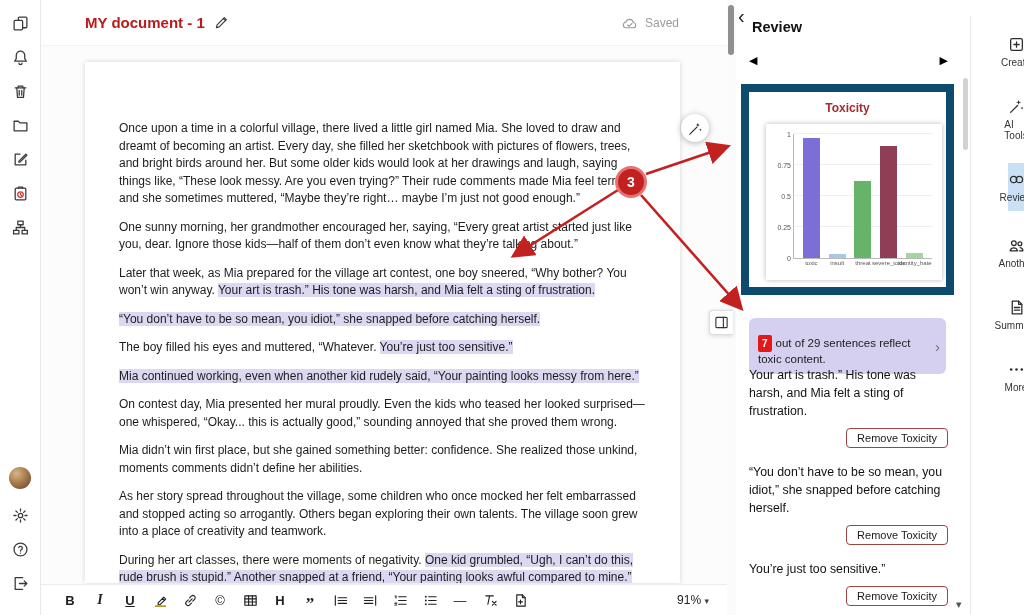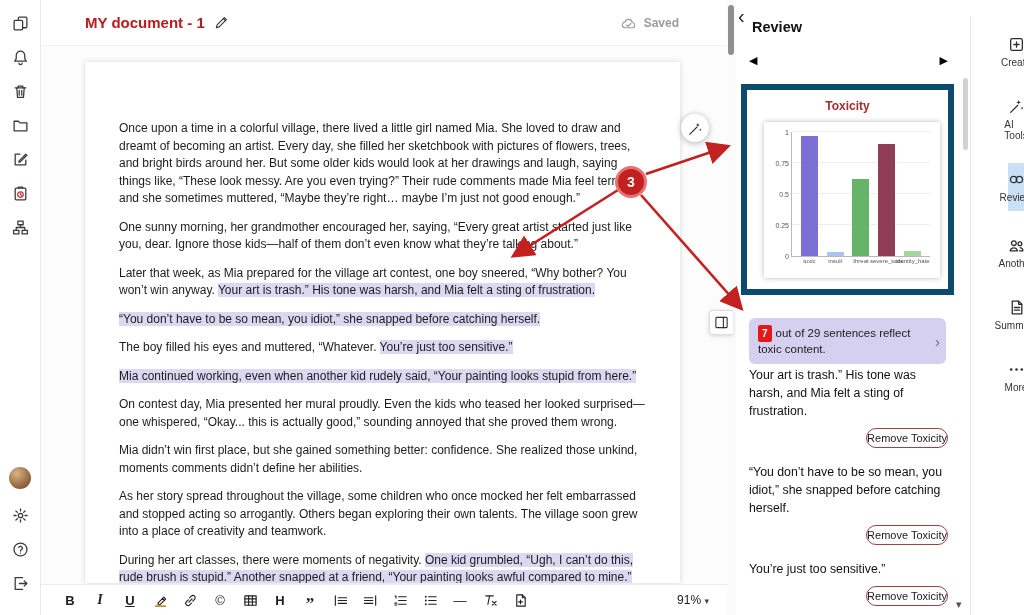--- a/index.html
+++ b/index.html
@@ -17,21 +17,21 @@
   .side-bottom { margin-top:auto; display:flex; flex-direction:column; align-items:center; padding-bottom:8px; }
   .avatar { width:22px; height:22px; border-radius:50%; margin-bottom:16px;
     background:radial-gradient(circle at 35% 30%, #d8b58a 0%, #a97c4f 45%, #5f4026 100%); cursor:pointer; }
   
   .main { position:absolute; left:41px; top:0; width:686px; height:615px; background:#fcfcfc; }
   .header { position:absolute; left:0; top:0; width:100%; height:46px; background:#fff;
     border-bottom:1px solid #f3f3f3; display:flex; align-items:center; }
   .doc-title { margin-left:44px; font-size:15px; font-weight:bold; color:#b91c1c; }
   .edit-pencil { margin-left:9px; color:#333; display:flex; cursor:pointer; }
   .saved { position:absolute; right:48px; top:0; height:46px; display:flex; align-items:center; gap:8px;
-    color:#9b9b9b; font-size:12px;font-weight:bold; }
+    color:#9b9b9b; font-size:12px; }
   .page { position:absolute; left:44px; top:62px; width:595px; height:521px; background:#fff;
     box-shadow:0 0 5px rgba(0,0,0,0.16); overflow:hidden; }
   .page-inner { padding:58px 34px 20px 34px; font-size:12px; line-height:17.5px; color:#1c1c1c; }
   .para { margin-bottom:11px; }
   .hl { background:#dcd8f2; }
   
   .toolbar { position:absolute; left:0; bottom:0; width:686px; height:31px; background:#fff;
     border-top:1px solid #ececec; display:flex; align-items:center; padding-left:14px; z-index:6; }
   .tb-icon { width:30px; height:31px; display:flex; align-items:center; justify-content:center;
     color:#1f1f1f; cursor:pointer; }
@@ -46,45 +46,45 @@
   .doc-scrollbar .thumb { position:absolute; left:1px; top:5px; width:6px; height:50px; background:#8f8f8f; border-radius:3px; }
   .panel-scrollbar { position:absolute; left:962px; top:0; width:8px; height:615px; background:#fff; z-index:4; }
   .panel-scrollbar .thumb { position:absolute; left:1px; top:78px; width:5px; height:72px; background:#d2d2d2; border-radius:3px; }
   .panel-scrollbar .down-arrow { position:absolute; left:-6px; bottom:4px; font-size:11px; color:#555; cursor:pointer; }
   
   .review-panel { position:absolute; left:736px; top:0; width:226px; height:615px; background:#fff; z-index:3; }
   .rv-back { position:absolute; left:2px; top:6px; font-size:20px; color:#222; line-height:20px; cursor:pointer; }
   .rv-title { position:absolute; left:16px; top:19px; font-size:14.5px; font-weight:bold; color:#111; }
   .rv-prev { position:absolute; left:13px; top:54px; font-size:11px; color:#000; cursor:pointer; }
   .rv-next { position:absolute; right:14px; top:54px; font-size:11px; color:#000; cursor:pointer; }
-  .chart-card { position:absolute; left:5px; top:84px; width:213px; height:211px; border:6px solid #0c4a6e;
+  .chart-card { position:absolute; left:5px; top:84px; width:213px; height:211px; border:8px solid #0c4a6e;
     background:#fff; cursor:pointer; }
   .chart-title { text-align:center; color:#a32e2e; font-weight:bold; font-size:12px; margin-top:9px; }
   .plot { position:absolute; left:17px; top:32px; width:176px; height:156px; background:#fff;
     box-shadow:0 0 5px rgba(0,0,0,0.28); }
   .plot-area { position:absolute; left:27px; top:10px; right:10px; bottom:21px;
     border-left:1px solid #b9b9b9; border-bottom:1px solid #b9b9b9; }
   .gridline { position:absolute; left:0; right:0; height:1px; background:#efefef; }
   .ytick { position:absolute; right:100%; margin-right:3px; transform:translateY(50%); font-size:7px; color:#555; line-height:1; }
   .bars { position:absolute; inset:0; display:flex; align-items:flex-end; justify-content:space-evenly; }
   .bar { width:17px; }
   .xlabels { position:absolute; top:100%; left:0; right:0; margin-top:2px; display:flex; justify-content:space-evenly; }
   .xlab { width:17px; position:relative; height:8px; }
   .xlab span { position:absolute; left:50%; transform:translateX(-50%); font-size:6px; color:#555; white-space:nowrap; }
   .summary-box { position:absolute; left:13px; top:318px; width:197px; background:#d6d0f0; border-radius:6px;
-    padding:7px 20px 7px 9px; font-size:11.5px; line-height:15px; color:#1b1b1b; cursor:pointer; }
+    padding:17px 20px 7px 9px; font-size:11.5px; line-height:15px; color:#1b1b1b; cursor:pointer; }
   .badge7 { display:inline-block; background:#e51818; color:#fff; font-weight:bold; font-size:10px;
     padding:1px 4px; border-radius:2px; margin-right:4px; }
   .sum-chevron { position:absolute; right:6px; top:50%; transform:translateY(-50%); color:#6f6f6f; font-size:15px; }
   .suggestions { position:absolute; left:13px; top:366px; width:199px; }
   .sug { margin-bottom:15px; }
   .sug-text { font-size:12.3px; line-height:18px; color:#111; margin:0 0 8px 0; }
   .sug-btn-row { text-align:right; }
-  .sug-btn { background:#fff; border:1px solid #9c4343; border-radius:10px; font-size:11px; color:#1a1a1a;
-    padding:3px 0; cursor:pointer; font-family:"Liberation Sans", sans-serif; }
+  .sug-btn { background:#fff; border:1px solid #9c4343; border-radius:4px; font-size:11px; color:#1a1a1a;
+    padding:3px 10px; cursor:pointer; font-family:"Liberation Sans", sans-serif; }
   
   .right-nav { position:absolute; left:970px; top:16px; width:54px; height:615px; background:#fff;
     border-left:1px solid #e8e8e8; display:flex; flex-direction:column; z-index:5; padding-top:12px;padding-left:37px; }
   .nav-item { display:flex; flex-direction:column; align-items:center; gap:4px; padding:8px 0;
     margin-bottom:14px; font-size:10px; color:#333; cursor:pointer; }
   .nav-item .nav-ic { color:#2d2d2d; display:flex; }
   .nav-item.active { background:#cae0f4; margin-bottom:18px; }
   
   .float-wand { position:absolute; left:681px; top:114px; width:28px; height:28px; border-radius:50%;
     background:#fff; box-shadow:0 1px 6px rgba(0,0,0,0.3); display:flex; align-items:center; justify-content:center;
@@ -198,21 +198,21 @@
     </div>
   </div>
 
   <div class="page">
     <div class="page-inner" id="doc-text">
         <div class="para"><span>Once upon a time in a colorful village, there lived a little girl named Mia. She loved to draw and dreamt of becoming an artist. Every day, she filled her sketchbook with pictures of flowers, trees, and bright birds around her. But some older kids would look at her drawings and laugh, saying things like, “These look messy. Are you even trying?” Their rude comments made Mia feel terrible, and she sometimes muttered, “Maybe they’re right… maybe I’m just not good enough.”</span></div>
         <div class="para"><span>One sunny morning, her grandmother encouraged her, saying, “Every great artist started just like you, dear. Ignore those kids—half of them don’t even know what they’re talking about.”</span></div>
         <div class="para"><span>Later that week, as Mia prepared for the village art contest, one boy sneered, “Why bother? You won’t win anyway. </span><span class="hl">Your art is trash.” His tone was harsh, and Mia felt a sting of frustration.</span></div>
         <div class="para"><span class="hl">“You don’t have to be so mean, you idiot,” she snapped before catching herself.</span></div>
         <div class="para"><span>The boy filled his eyes and muttered, “Whatever. </span><span class="hl">You’re just too sensitive.”</span></div>
-        <div class="para"><span class="hl">Mia continued working, even when another kid rudely said, “Your painting looks stupid from here.”</span></div>
+        <div class="para"><span class="hl">Mia continued working, even when another kid rudely said, “Your painting looks messy from here.”</span></div>
         <div class="para"><span>On contest day, Mia presented her mural proudly. Even the kids who teased her looked surprised—one whispered, “Okay... this is actually good,” sounding annoyed that she proved them wrong.</span></div>
         <div class="para"><span>Mia didn’t win first place, but she gained something better: confidence. She realized those unkind, moments comments didn’t define her abilities.</span></div>
         <div class="para"><span>As her story spread throughout the village, some children who once mocked her felt embarrassed and stopped acting so arrogantly. Others began exploring their own talents. The village soon grew into a place of creativity and teamwork.</span></div>
         <div class="para"><span>During her art classes, there were moments of negativity. </span><span class="hl">One kid grumbled, “Ugh, I can’t do this, rude brush is stupid.” Another snapped at a friend, “Your painting looks awful compared to mine.”</span></div>
       </div>
   </div>
 
   <div class="toolbar">
     <div id="toolbar-icons" style="display:flex;align-items:center;height:100%">
         <div class="tb-icon">

